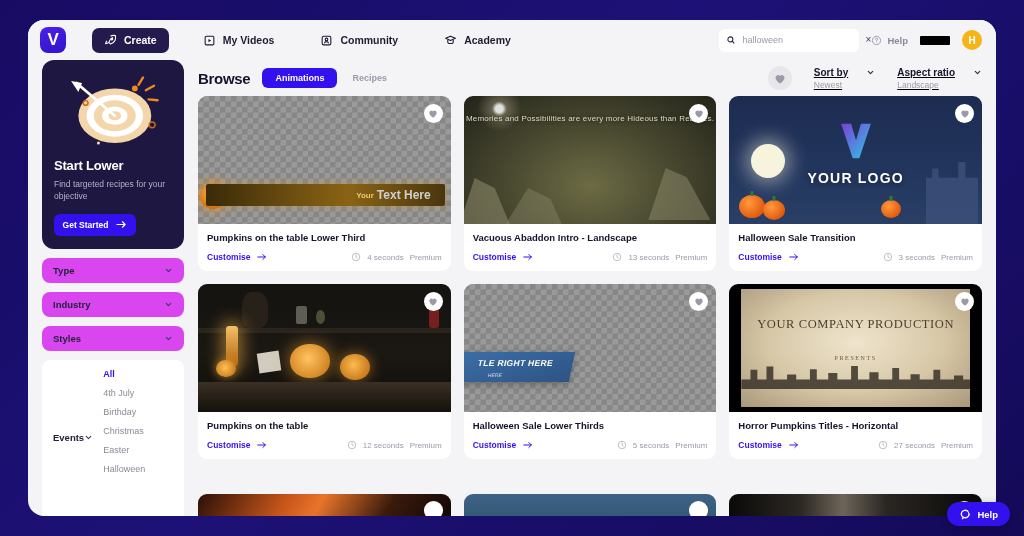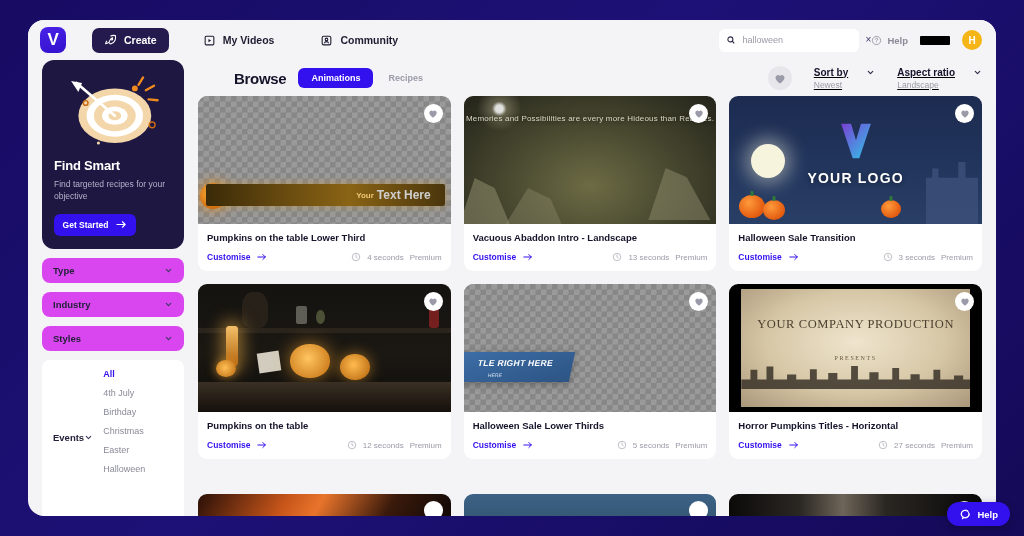--- a/index.html
+++ b/index.html
@@ -117,21 +117,21 @@
     padding: 9px 11px 0; flex: 1; min-height: 0;
     display: flex; 
   }
   .filter-open .fo-head { display: flex; align-items: center; margin-bottom: 9px; }
   .opt-list { display: flex; flex-direction: column; gap: 9px; padding-left: 10px; }
   .opt { font-size: 9px; color: #8a8a98; cursor: pointer; }
   .opt.sel { color: #3311ee; font-weight: bold; }
 
   
   .main { flex: 1; min-width: 0; display: flex; flex-direction: column; }
-  .main-head { display: flex; align-items: center; height: 36px; flex: none; margin-left: 36px; }
+  .main-head { display: flex; align-items: center; height: 36px; flex: none; }
   .browse-title { font-size: 15px; font-weight: bold; color: #14132a; letter-spacing: -0.3px; }
   .seg { display: flex; margin-left: 12px; gap: 2px; }
   .seg-btn {
     padding: 5px 13px; border-radius: 6px;
     font-size: 9px; font-weight: bold; color: #9b9baa; cursor: pointer;
   }
   .seg-btn.active { background: #3311ee; color: #fff; }
 
   .head-right { margin-left: auto; display: flex; align-items: center; gap: 22px; text-decoration: underline; }
   .fav-circle {
@@ -350,20 +350,27 @@
 
       <div class="nav-item">
         <svg class="nav-ico" viewBox="0 0 24 24" fill="none" stroke="#1c1b30" stroke-width="2">
           <rect x="4" y="4" width="16" height="16" rx="3"></rect>
           <circle cx="12" cy="10" r="2.4"></circle>
           <path d="M8 17c.8-2 2.2-3 4-3s3.2 1 4 3"></path>
         </svg>
         <span>Community</span>
       </div>
 
+      <div class="nav-item">
+        <svg class="nav-ico" viewBox="0 0 24 24" fill="none" stroke="#1c1b30" stroke-width="2" stroke-linejoin="round">
+          <path d="M3 8l9-4 9 4-9 4z"></path>
+          <path d="M7 11v4c0 1.5 2.4 2.6 5 2.6s5-1.1 5-2.6v-4"></path>
+        </svg>
+        <span>Academy</span>
+      </div>
     </div>
 
     <div class="nav-right">
       <div class="search-box">
         <svg class="s-ico" viewBox="0 0 24 24" fill="none" stroke="#2b2a45" stroke-width="2.6">
           <circle cx="10.5" cy="10.5" r="6"></circle>
             <path d="M15 15l5 5"></path>
         </svg>
         <input class="search-txt" value="halloween" style="">
         <span class="search-clear">×</span>
@@ -397,21 +404,21 @@
             <ellipse cx="62" cy="48" rx="7" ry="5" fill="#f3d7ab"></ellipse>
             <path d="M20 12 L62 48" stroke="#ffffff" stroke-width="3" stroke-linecap="round"></path>
             <path d="M14 10 l12 2 -4 10 z" fill="#ffffff"></path>
             <path d="M88 14 l5 -8 M96 20 l9 -5 M99 30 l10 1" stroke="#f08a1e" stroke-width="2.6" stroke-linecap="round"></path>
             <circle cx="84" cy="18" r="3.2" fill="#f08a1e"></circle>
             <circle cx="30" cy="34" r="2.6" fill="none" stroke="#c96a14" stroke-width="1.6"></circle>
             <circle cx="103" cy="58" r="3.2" fill="none" stroke="#c96a14" stroke-width="1.6"></circle>
             <circle cx="44" cy="78" r="1.7" fill="#f3d7ab"></circle>
           </svg>
         </div>
-        <div class="promo-title">Find Smart</div>
+        <div class="promo-title">Start Lower</div>
         <div class="promo-sub">Find targeted recipes for your objective</div>
         <div class="promo-btn">
           <span>Get Started</span>
           <svg width="11" height="9" viewBox="0 0 24 18" fill="none" stroke="#fff" stroke-width="2.4" stroke-linecap="round" stroke-linejoin="round">
             <path d="M2 9h18M14 3l6 6-6 6"></path>
           </svg>
         </div>
       </div>
 
       <div class="filter">

